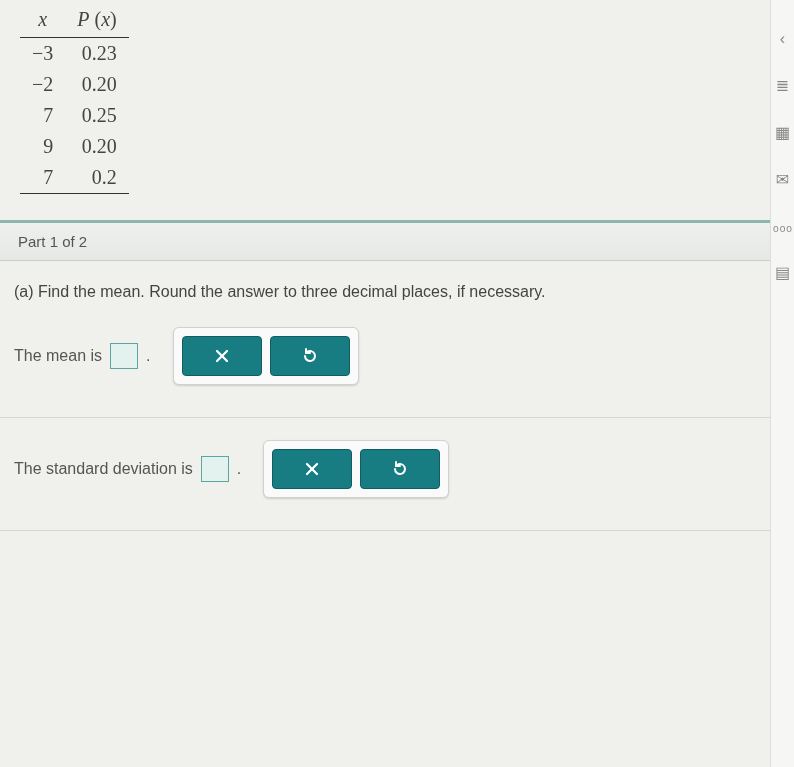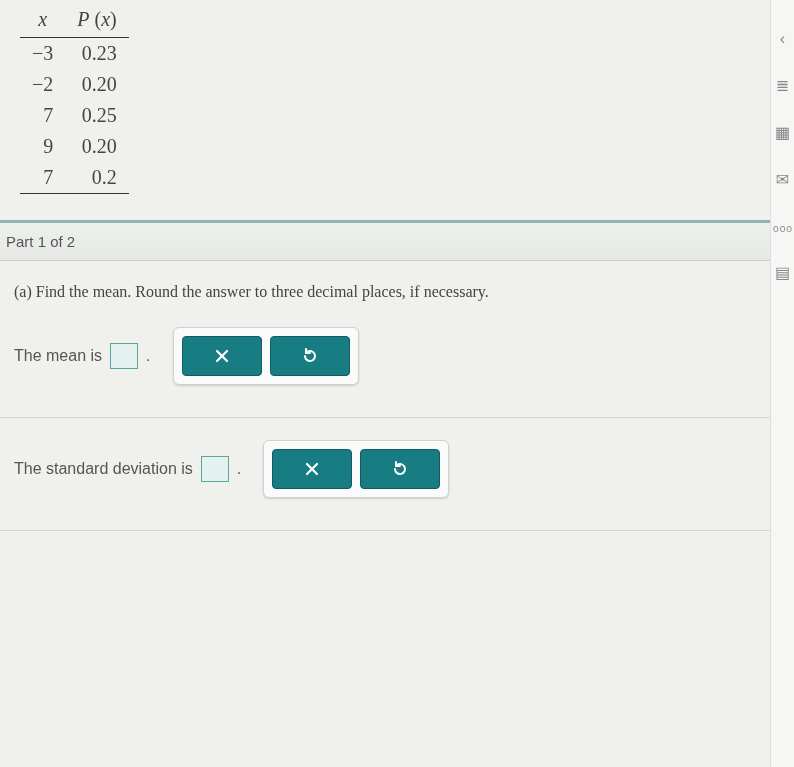--- a/index.html
+++ b/index.html
@@ -36,29 +36,29 @@
     color: #555;
     background: #f4f4f0;
     cursor: pointer;
   }
 
   .part-header {
     margin-top: 26px;
     border-top: 3px solid #8fb5b0;
     border-bottom: 1px solid #c9cfcf;
     background: linear-gradient(#eef0ee,#e6e8e5);
-    padding: 10px 6px;
+    padding: 10px 18px;
     font-size: 15px;
     color: #555;
   }
   .part-body {
     padding: 22px 14px 32px;
     border-bottom: 1px solid #d4d6d4;
   }
-  .question { font-size: 16px; color: #444; margin-bottom: 26px; font-family: Liberation Serif, serif; }
+  .question { font-size: 16px; color: #444; margin-bottom: 26px; }
 
   .answer-line {
     display: flex;
     align-items: center;
     gap: 8px;
     font-size: 16px;
     color: #555;
   }
   .answer-box {
     width: 28px; height: 26px;

